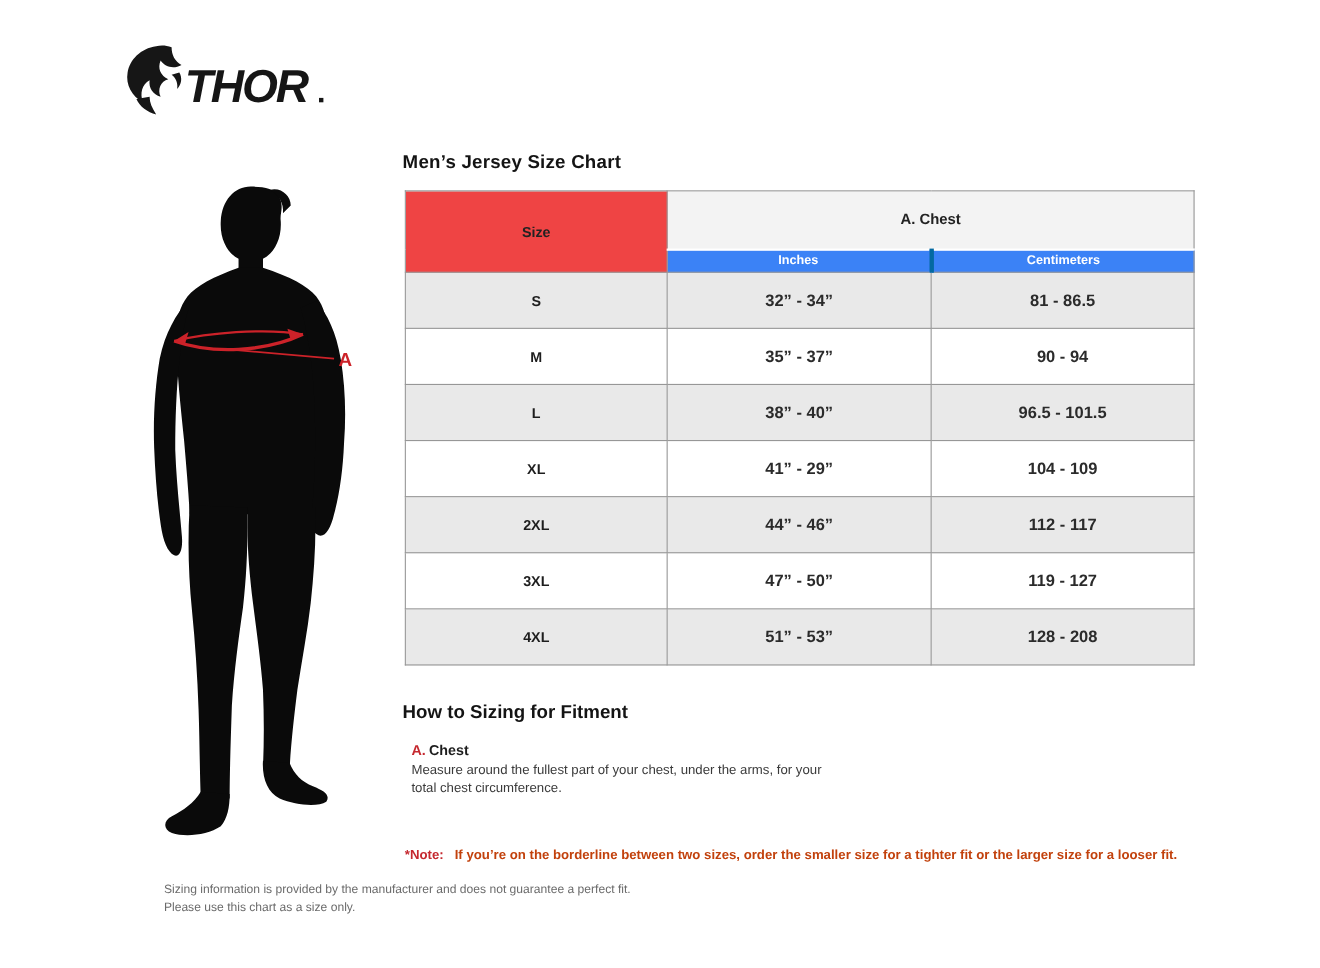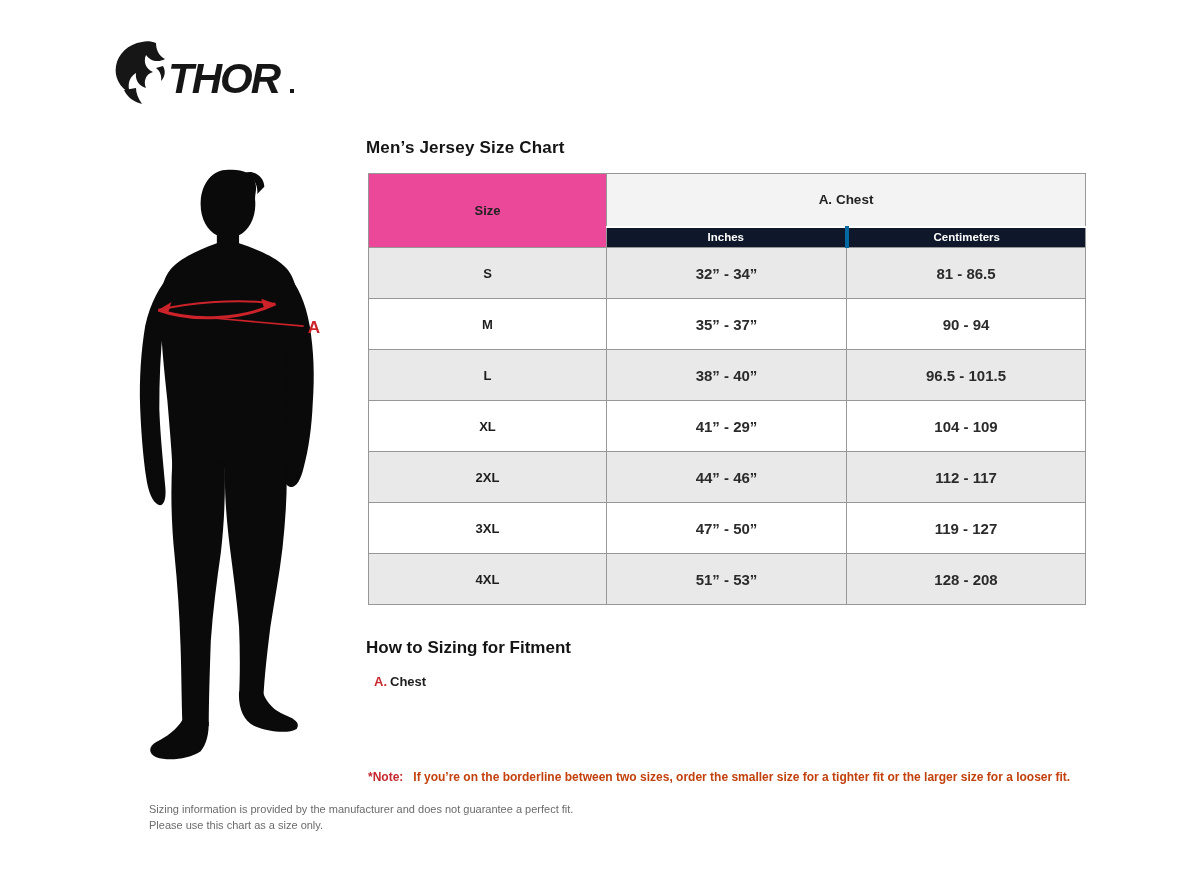--- a/index.html
+++ b/index.html
@@ -31,28 +31,28 @@
     border-collapse: collapse; table-layout: fixed;
   }
   .size-table th, .size-table td {
     border: 1px solid #979797;
     text-align: center; vertical-align: middle;
   }
   .size-table col.c-size { width: 238px; }
   .size-table col.c-in   { width: 240px; }
   .size-table col.c-cm   { width: 239px; }
   .size-table th.corner {
-    background: #ec4899; font-size: 13px; font-weight: bold; color: #222;
+    background: #ef4444; font-size: 13px; font-weight: bold; color: #222;
   }
   .size-table th.group {
     background: #f3f3f3; font-size: 13.5px; font-weight: bold; color: #222;
     height: 53px;
   }
   .size-table th.bar {
-    background: #0f172a; color: #fff; font-size: 11.5px; font-weight: bold;
+    background: #3b82f6; color: #fff; font-size: 11.5px; font-weight: bold;
     height: 21px; border-top: 2px solid #fff;
   }
   .size-table th.bar + th.bar { border-left: 4px solid #0369a1; }
   .size-table td { height: 51px; font-size: 15px; color: #2b2b2b; background: #fff; font-weight: bold; }
   .size-table td.size-label { font-weight: bold; font-size: 13px; color: #1d1d1d; }
   .size-table tr.alt td { background: #e9e9e9; }
 
   
   .howto-title {
     position: absolute; left: 366px; top: 638px;
@@ -173,20 +173,21 @@
       </tr>
     </tbody>
   </table>
 
   <div class="howto-title">How to Sizing for Fitment</div>
 
   <div class="measure-item">
     <div class="item-head">
       <span class="item-key">A.</span><span>Chest</span>
     </div>
+    <div class="item-desc">Measure around the fullest part of your chest, under the arms, for your total chest circumference.</div>
   </div>
 
   <div class="note-line">
     <span class="note-prefix">*Note:</span><span class="note-text">If you’re on the borderline between two sizes, order the smaller size for a tighter fit or the larger size for a looser fit.</span>
   </div>
 
   <div class="disclaimer">
     <div>Sizing information is provided by the manufacturer and does not guarantee a perfect fit.</div>
     <div>Please use this chart as a size only.</div>
   </div>

